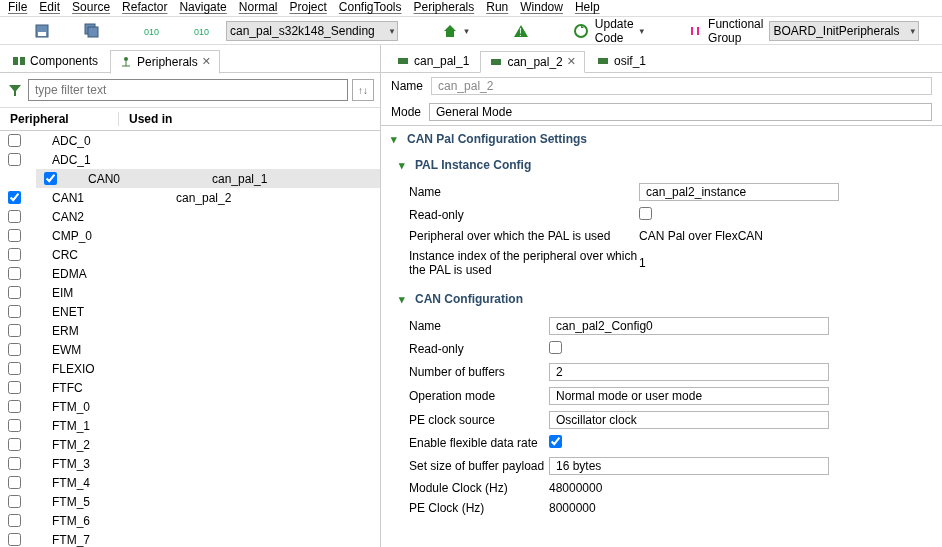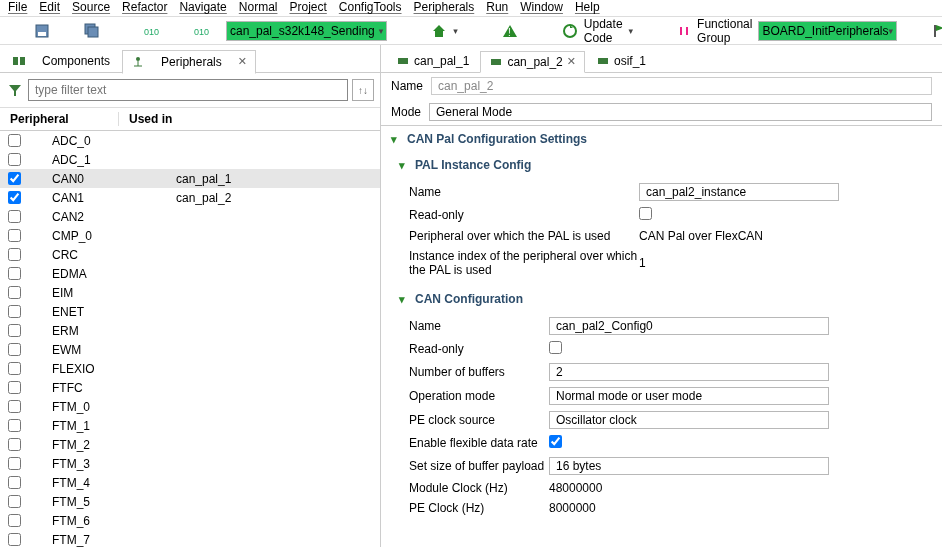--- a/index.html
+++ b/index.html
@@ -30,40 +30,41 @@
   border-bottom: 1px solid #ddd;
   height: 28px;
 }
 .toolbar .sep { width:1px; height:18px; background:#ccc; margin:0 2px;}
 .tb-icon { width:16px; height:16px; display:inline-flex; align-items:center; justify-content:center;margin-left:28px;}
 .dropdown {
   display:flex; align-items:center;
   border:1px solid #b8b8b8;
   height:20px; padding:1px 3px;
   font-size:12px;
-  background:#22c55e;
+  background:#e5e5e5;
+  gap:11px;
 }
 .dropdown .dd-arrow { margin-left:4px; font-size:9px; color:#444;}
 .ws { flex:1; display:flex; height: calc(547px - 30px);}
 .left-pane { width:381px; border-right:1px solid #ccc; display:flex; flex-direction:column;}
 .tabbar { display:flex; align-items:center; padding:4px 4px 0 4px; gap:4px; border-bottom:1px solid #ccc; height:28px;}
-.tab { display:flex; align-items:center; gap:16px; padding:4px 8px; font-size:12px;}
+.tab { display:flex; align-items:center; gap:4px; padding:4px 8px; font-size:12px;}
 .tab.active { background:#fff; border-top:1px solid #ccc; border-left:1px solid #ccc; border-right:1px solid #ccc; border-bottom:1px solid #fff; position:relative; top:1px;}
 .tab-close { font-size:11px; color:#666;}
 .components-icon { display:inline-block; width:14px; height:14px; }
 .filter-row { display:flex; align-items:center; gap:4px; padding:6px; border-bottom:1px solid #ddd;}
 .filter-row input { flex:1; height:22px; padding:2px 6px; font-size:12px; border:1px solid #888;}
 .filter-icon { width:18px; height:18px; display:flex; align-items:center; justify-content:center;}
 .sort-btn { width:22px; height:22px; border:1px solid #aaa; display:flex; align-items:center; justify-content:center; font-size:10px; color:#666;}
 .ptable-head { display:flex; font-size:12px; padding:4px 0; border-bottom:1px solid #ccc;font-weight:bold;}
 .ptable-head .col-p { width:118px; padding-left:10px;}
 .ptable-head .col-u { flex:1; padding-left:10px; border-left:1px solid #ddd;}
 .ptable-body { overflow:auto; flex:1;}
 .prow { display:flex; align-items:center; height:19px; font-size:12px;gap:24px;}
-.prow.selected { background:#e6e6e6;}
+.prow.selected { background:#e6e6e6;margin-left:36px;}
 .prow .cb { width:28px; display:flex; justify-content:center;}
 .prow .cb input { margin:0;}
 .prow .pn { width:90px;}
 .prow .pu { flex:1; padding-left:10px;}
 .right-pane { flex:1; display:flex; flex-direction:column;}
 .rtabs { display:flex; align-items:center; gap:2px; padding:4px 4px 0 6px; border-bottom:1px solid #ccc; height:28px;}
 .rtab { display:flex; align-items:center; gap:4px; padding:3px 8px; font-size:12px; border:1px solid transparent;}
 .rtab.active { border:1px solid #ccc; border-bottom:1px solid #fff; background:#fff; position:relative; top:1px;}
 .mini-icon { width:14px; height:14px; display:inline-block;}
 .form-row { display:flex; align-items:center; padding:4px 10px; gap:8px; font-size:12px;}

